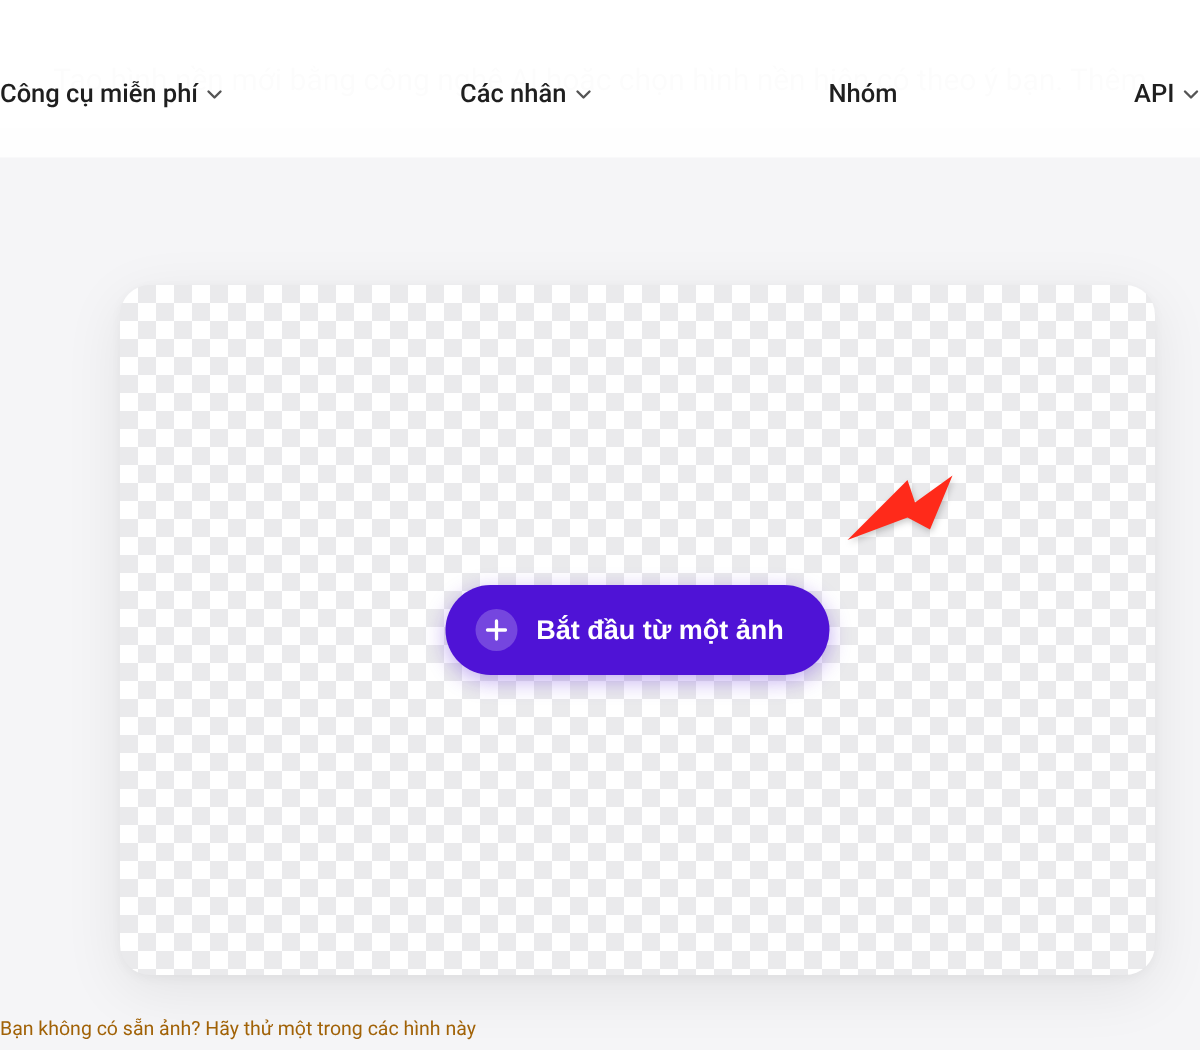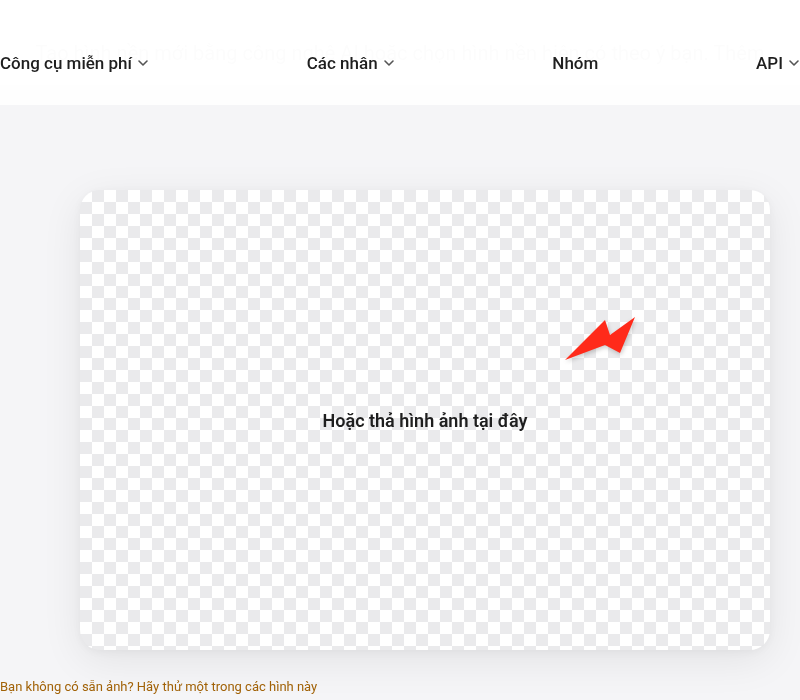--- a/index.html
+++ b/index.html
@@ -169,21 +169,28 @@
     <span>API</span>
     <span class="chevron">
       <svg width="12" height="12" viewBox="0 0 12 12">
           <path d="M2 4 L6 8 L10 4" stroke="#555" stroke-width="1.6" fill="none" stroke-linecap="round" stroke-linejoin="round"></path>
         </svg>
     </span>
   </div>
 </nav>
 
 <div class="upload-card">
-  <div class="drop-text">Hoặc thả hình ảnh tại đây</div>
+  <button class="upload-btn">
+    <span class="plus-circle">
+      <svg width="16" height="16" viewBox="0 0 16 16">
+          <path d="M8 2 V14 M2 8 H14" stroke="#fff" stroke-width="2.2" stroke-linecap="round"></path>
+        </svg>
+    </span>
+    <span>Bắt đầu từ một ảnh</span>
+  </button>
 </div>
 
 <div class="arrow-pointer">
   <svg width="80" height="70" viewBox="0 0 80 70">
     <polygon points="5,55 45,15 50,30 75,12 60,48 45,40" fill="#ff2a1a"></polygon>
   </svg>
 </div>
 
 <div class="footer-text">Bạn không có sẵn ảnh? Hãy thử một trong các hình này</div>
 

